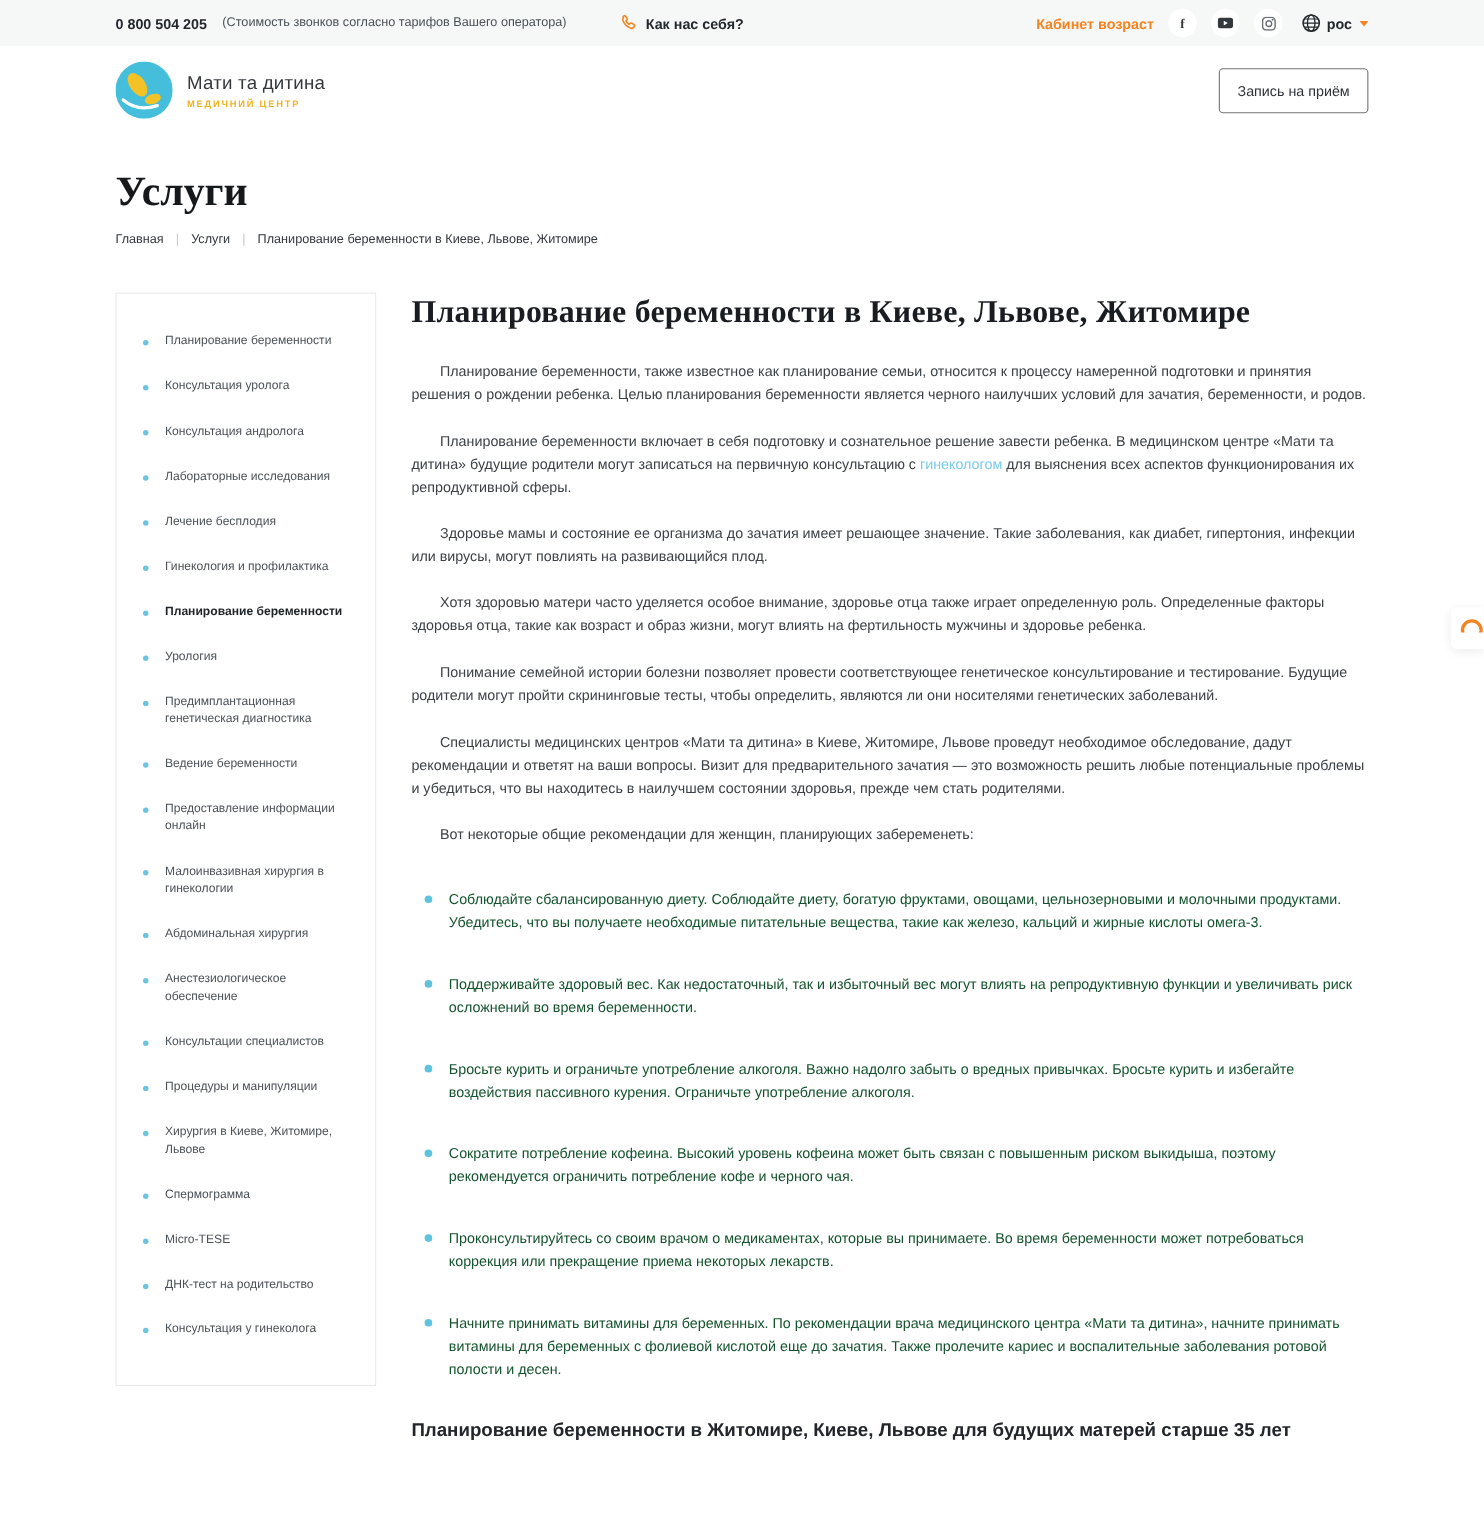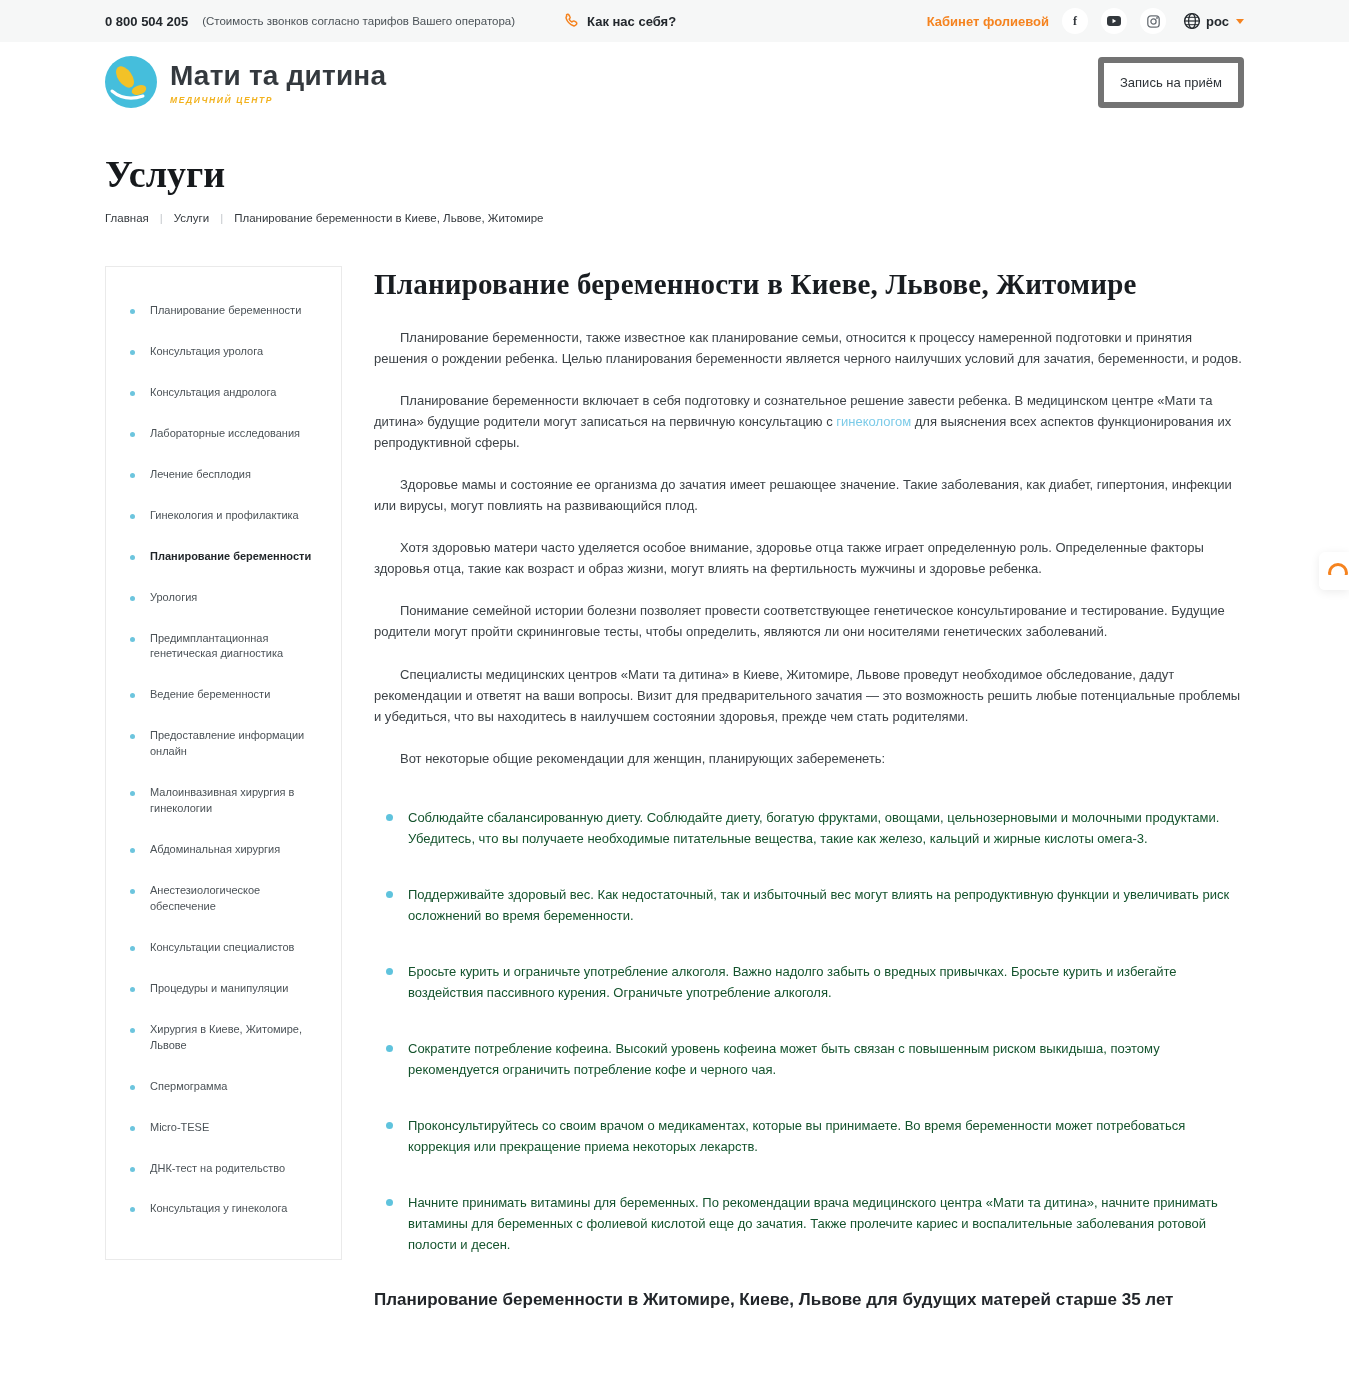--- a/index.html
+++ b/index.html
@@ -20,25 +20,25 @@
   .soc.fb { font-weight:bold; font-family:"Liberation Serif",serif; }
   .lang { display:flex; align-items:center; gap:5px; font-weight:bold; font-size:13px;
     color:#23282d; cursor:pointer; margin-left:4px; }
   .chev { width:0; height:0; border-left:4px solid transparent; border-right:4px solid transparent;
     border-top:5px solid #f5831f; margin-left:2px; }
 
   
   .header { background:#fff; }
   .header-inner { display:flex; align-items:center; padding:14px 105px 18px; }
   .logo { display:flex; align-items:center; gap:13px; cursor:pointer; }
-  .logo-title { font-size:28px; font-weight:bold; color:#34393e; letter-spacing:.2px; }
-  .logo-sub { font-size:8.5px; font-weight:bold; color:#f2b21e; letter-spacing:1.6px; margin-top:3px;font-style:italic; }
+  .logo-title { font-size:17px; font-weight:normal; color:#34393e; letter-spacing:.2px; }
+  .logo-sub { font-size:8.5px; font-weight:bold; color:#f2b21e; letter-spacing:1.6px; margin-top:3px; }
   .nav { margin-left:auto; display:flex; align-items:center; gap:30px; }
   .nav-item { font-size:13px; color:#2e3338; cursor:pointer; white-space:nowrap; }
-  .appt-btn { margin-left:26px; border:6px solid #737373; background:#fff; border-radius:4px;
+  .appt-btn { margin-left:26px; border:1px solid #737373; background:#fff; border-radius:4px;
     padding:12px 16px; font-size:13px; color:#2e3338; cursor:pointer;
     font-family:"Liberation Sans",sans-serif; white-space:nowrap; }
 
   
   .title-wrap { padding:26px 105px 0; }
   .page-title { font-family:"Liberation Serif","DejaVu Serif",serif; font-weight:bold;
     font-size:38px; color:#16191c; }
   .breadcrumb { margin-top:16px; display:flex; align-items:center; font-size:11.5px; color:#33383d; }
   .bc-sep { color:#c3c7cb; margin:0 11px; }
   .bc-item { cursor:pointer; }
@@ -83,21 +83,21 @@
     <span class="phone-note">(Стоимость звонков согласно тарифов Вашего оператора)</span>
     <span class="findus">
       <span style="display:flex;">
         <svg width="16" height="16" viewBox="0 0 16 16">
             <path d="M3.6 1.8c.7-.7 1.8-.6 2.3.2l1 1.6c.4.6.3 1.4-.2 1.9l-.6.6c.3.9 1.6 2.4 2.8 2.9l.7-.6c.5-.5 1.3-.6 1.9-.2l1.6 1c.8.5.9 1.6.2 2.3l-.8.8c-.5.5-1.3.7-2 .4-3.2-1.2-6.1-4-7.3-7.3-.3-.7-.1-1.5.4-2z" fill="none" stroke="#f5831f" stroke-width="1.5"></path>
           </svg>
       </span>
       <span>Как нас себя?</span>
     </span>
     <div class="topbar-right">
-      <a class="cabinet">Кабинет фолиевой</a>
+      <a class="cabinet">Кабинет возраст</a>
       <span class="soc fb">f</span>
       <span class="soc">
         <svg width="14" height="10" viewBox="0 0 14 10">
             <rect x="0" y="0" width="14" height="10" rx="3" fill="#33383d"></rect>
             <path d="M5.5 2.8 9.2 5 5.5 7.2z" fill="#fff"></path>
           </svg>
       </span>
       <span class="soc">
         <svg width="13" height="13" viewBox="0 0 13 13">
             <rect x="0.8" y="0.8" width="11.4" height="11.4" rx="3.2" fill="none" stroke="#6a7076" stroke-width="1.3"></rect>

